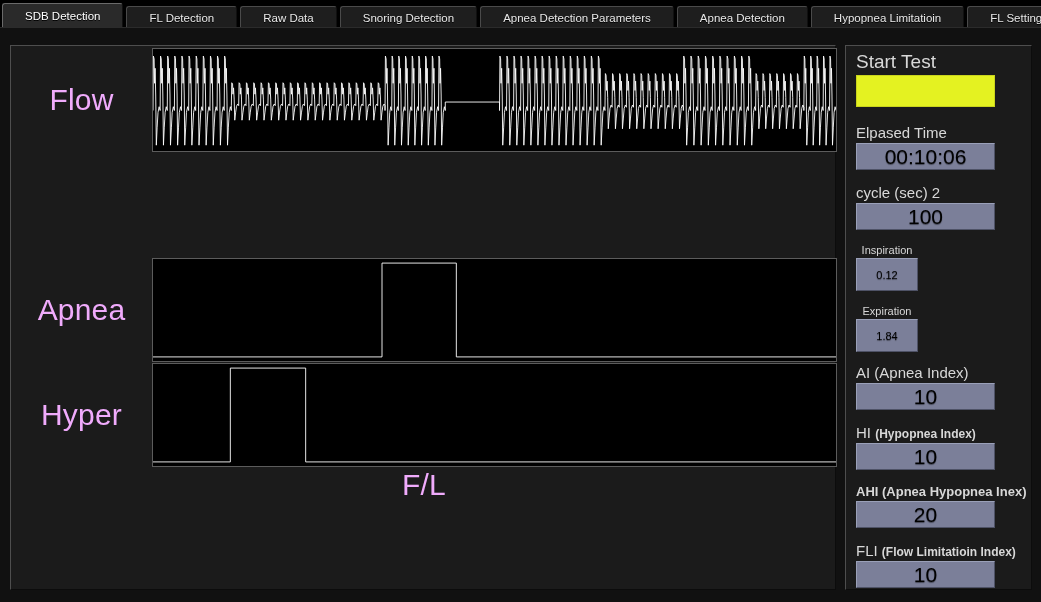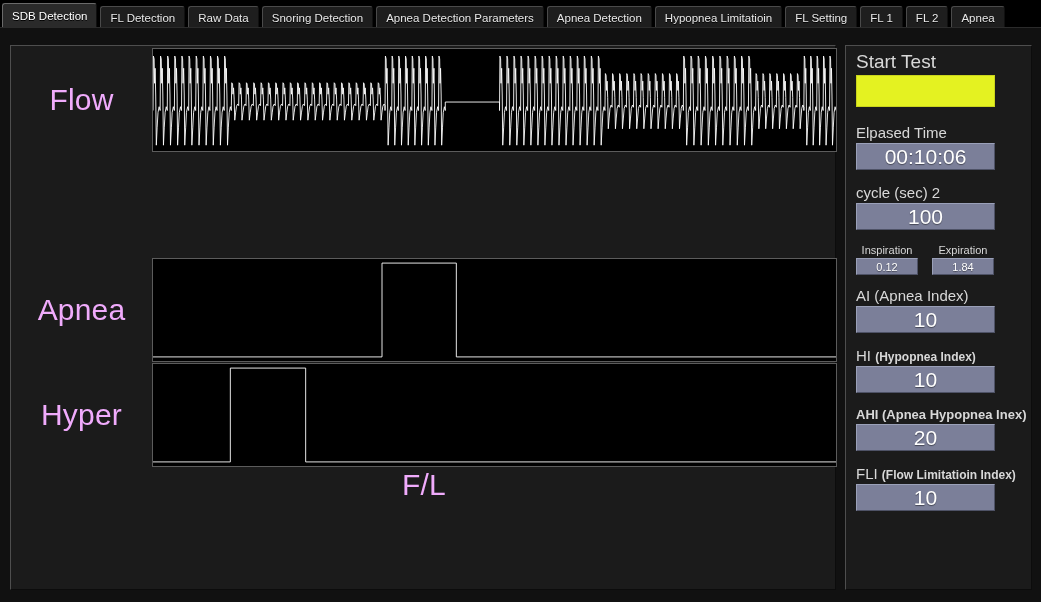--- a/index.html
+++ b/index.html
@@ -15,21 +15,21 @@
   #tabbar {
     position: absolute; left: 0; top: 0; width: 1041px; height: 28px;
     background: #000;
     display: flex; align-items: flex-end;
     padding-left: 2px;
   }
   .tab {
     position: relative;
     height: 22px;
     margin-right: 3px;
-    padding: 0 9px;
+    padding: 0 22px;
     display: flex; align-items: center; justify-content: center;
     background: #1e1e1e;
     color: #e8e8e8;
     font-size: 11.5px;
     white-space: nowrap;
     border-top: 1px solid #4a4a4a;
     border-left: 1px solid #4a4a4a;
     border-right: 1px solid #101010;
     border-radius: 3px 3px 0 0;
     text-shadow: 0 1px 0 #000;
@@ -120,33 +120,33 @@
     cursor: pointer;
     margin-bottom: 17px;
   }
   .field {
     width: 139px; height: 27px;
     background: #7b7f99;
     border-top: 1px solid #9aa0b8;
     border-left: 1px solid #9aa0b8;
     border-right: 1px solid #4e5266;
     border-bottom: 1px solid #4e5266;
-    color: #ffffff;
+    color: #000000;
     font-size: 21px;
     display: flex; align-items: center; justify-content: center;
     margin-bottom: 14px;
     text-shadow: 0 1px 1px rgba(0,0,0,.45);
   }
   .pair-row {
-    display: flex; gap: 14px; margin-bottom: 12px;
+    display: flex; gap: 14px; margin-bottom: 12px; flex-direction: column;
   }
   .pair-col { width: 62px; }
   .pair-col .sb-title { font-size: 11px; margin-bottom: 2px; text-align: center; }
   .pair-col .field {
-    width: 62px; height: 17px; font-size: 11px; margin-bottom: 0;
+    width: 62px; height: 33px; font-size: 11px; margin-bottom: 0;
   }
 </style>
 </head>
 <body>
 
 <div id="app">
 
   <div id="tabbar">
       <div class="tab active">SDB Detection</div>
       <div class="tab">FL Detection</div>

